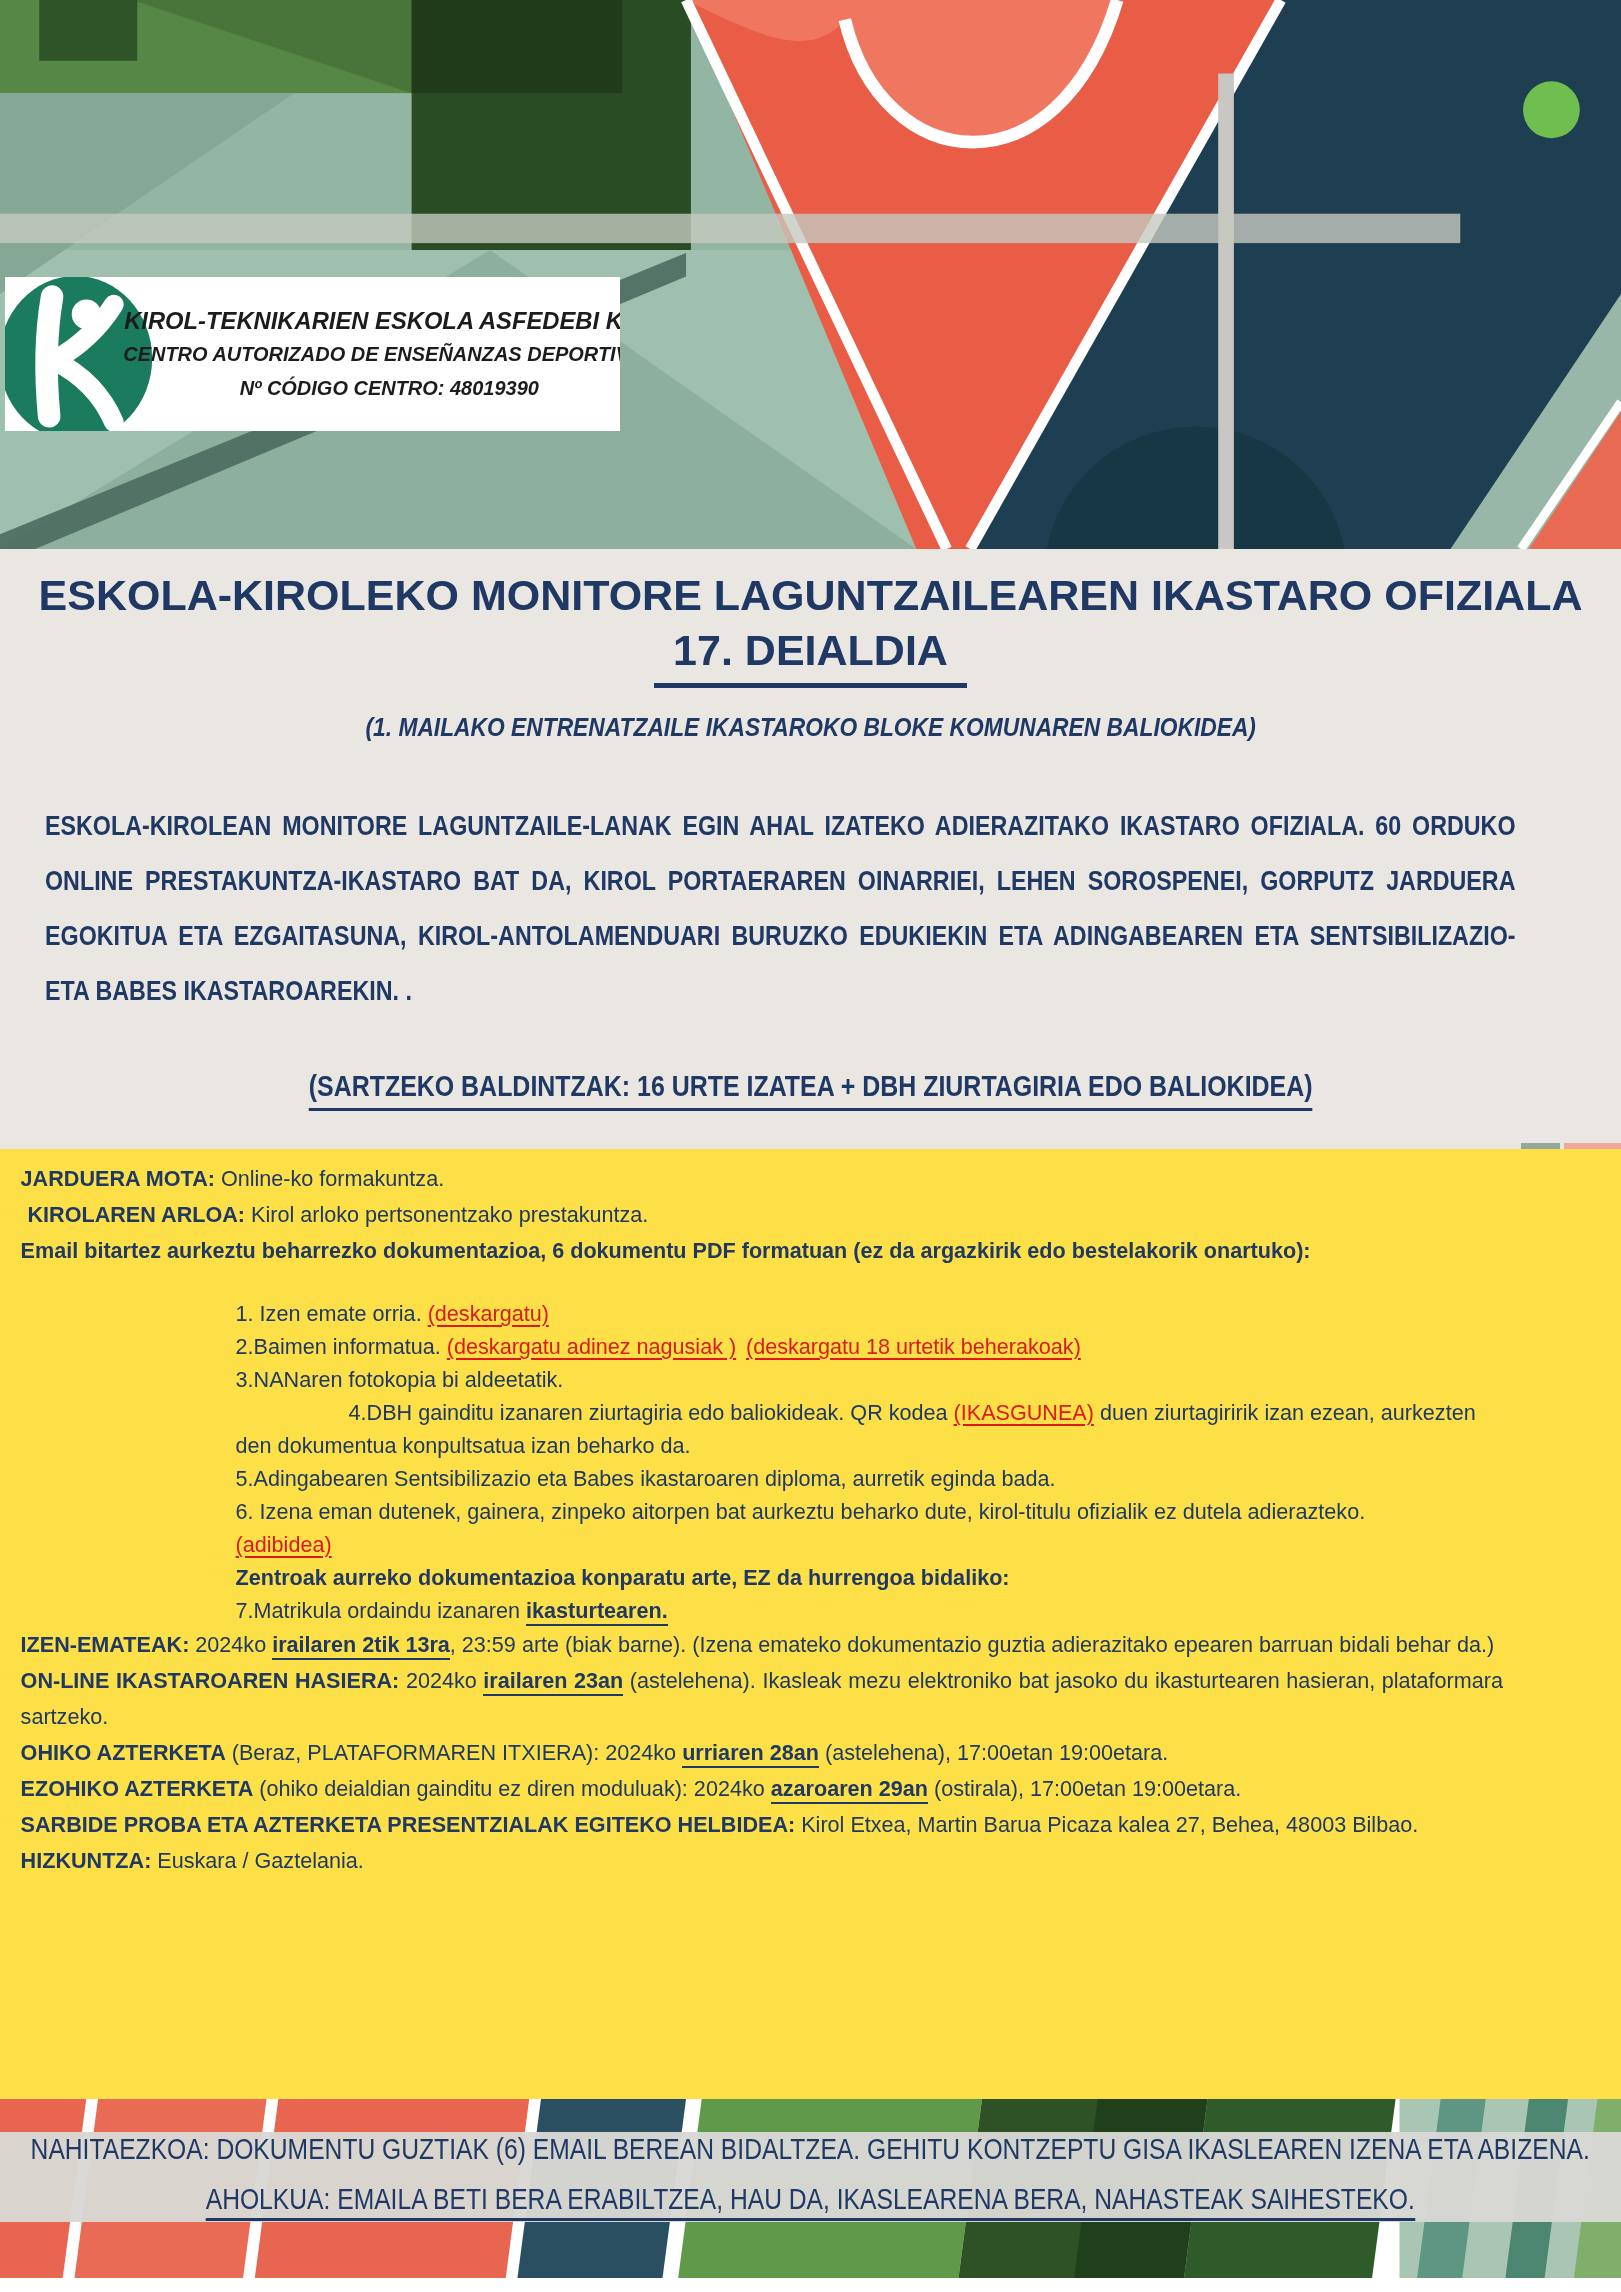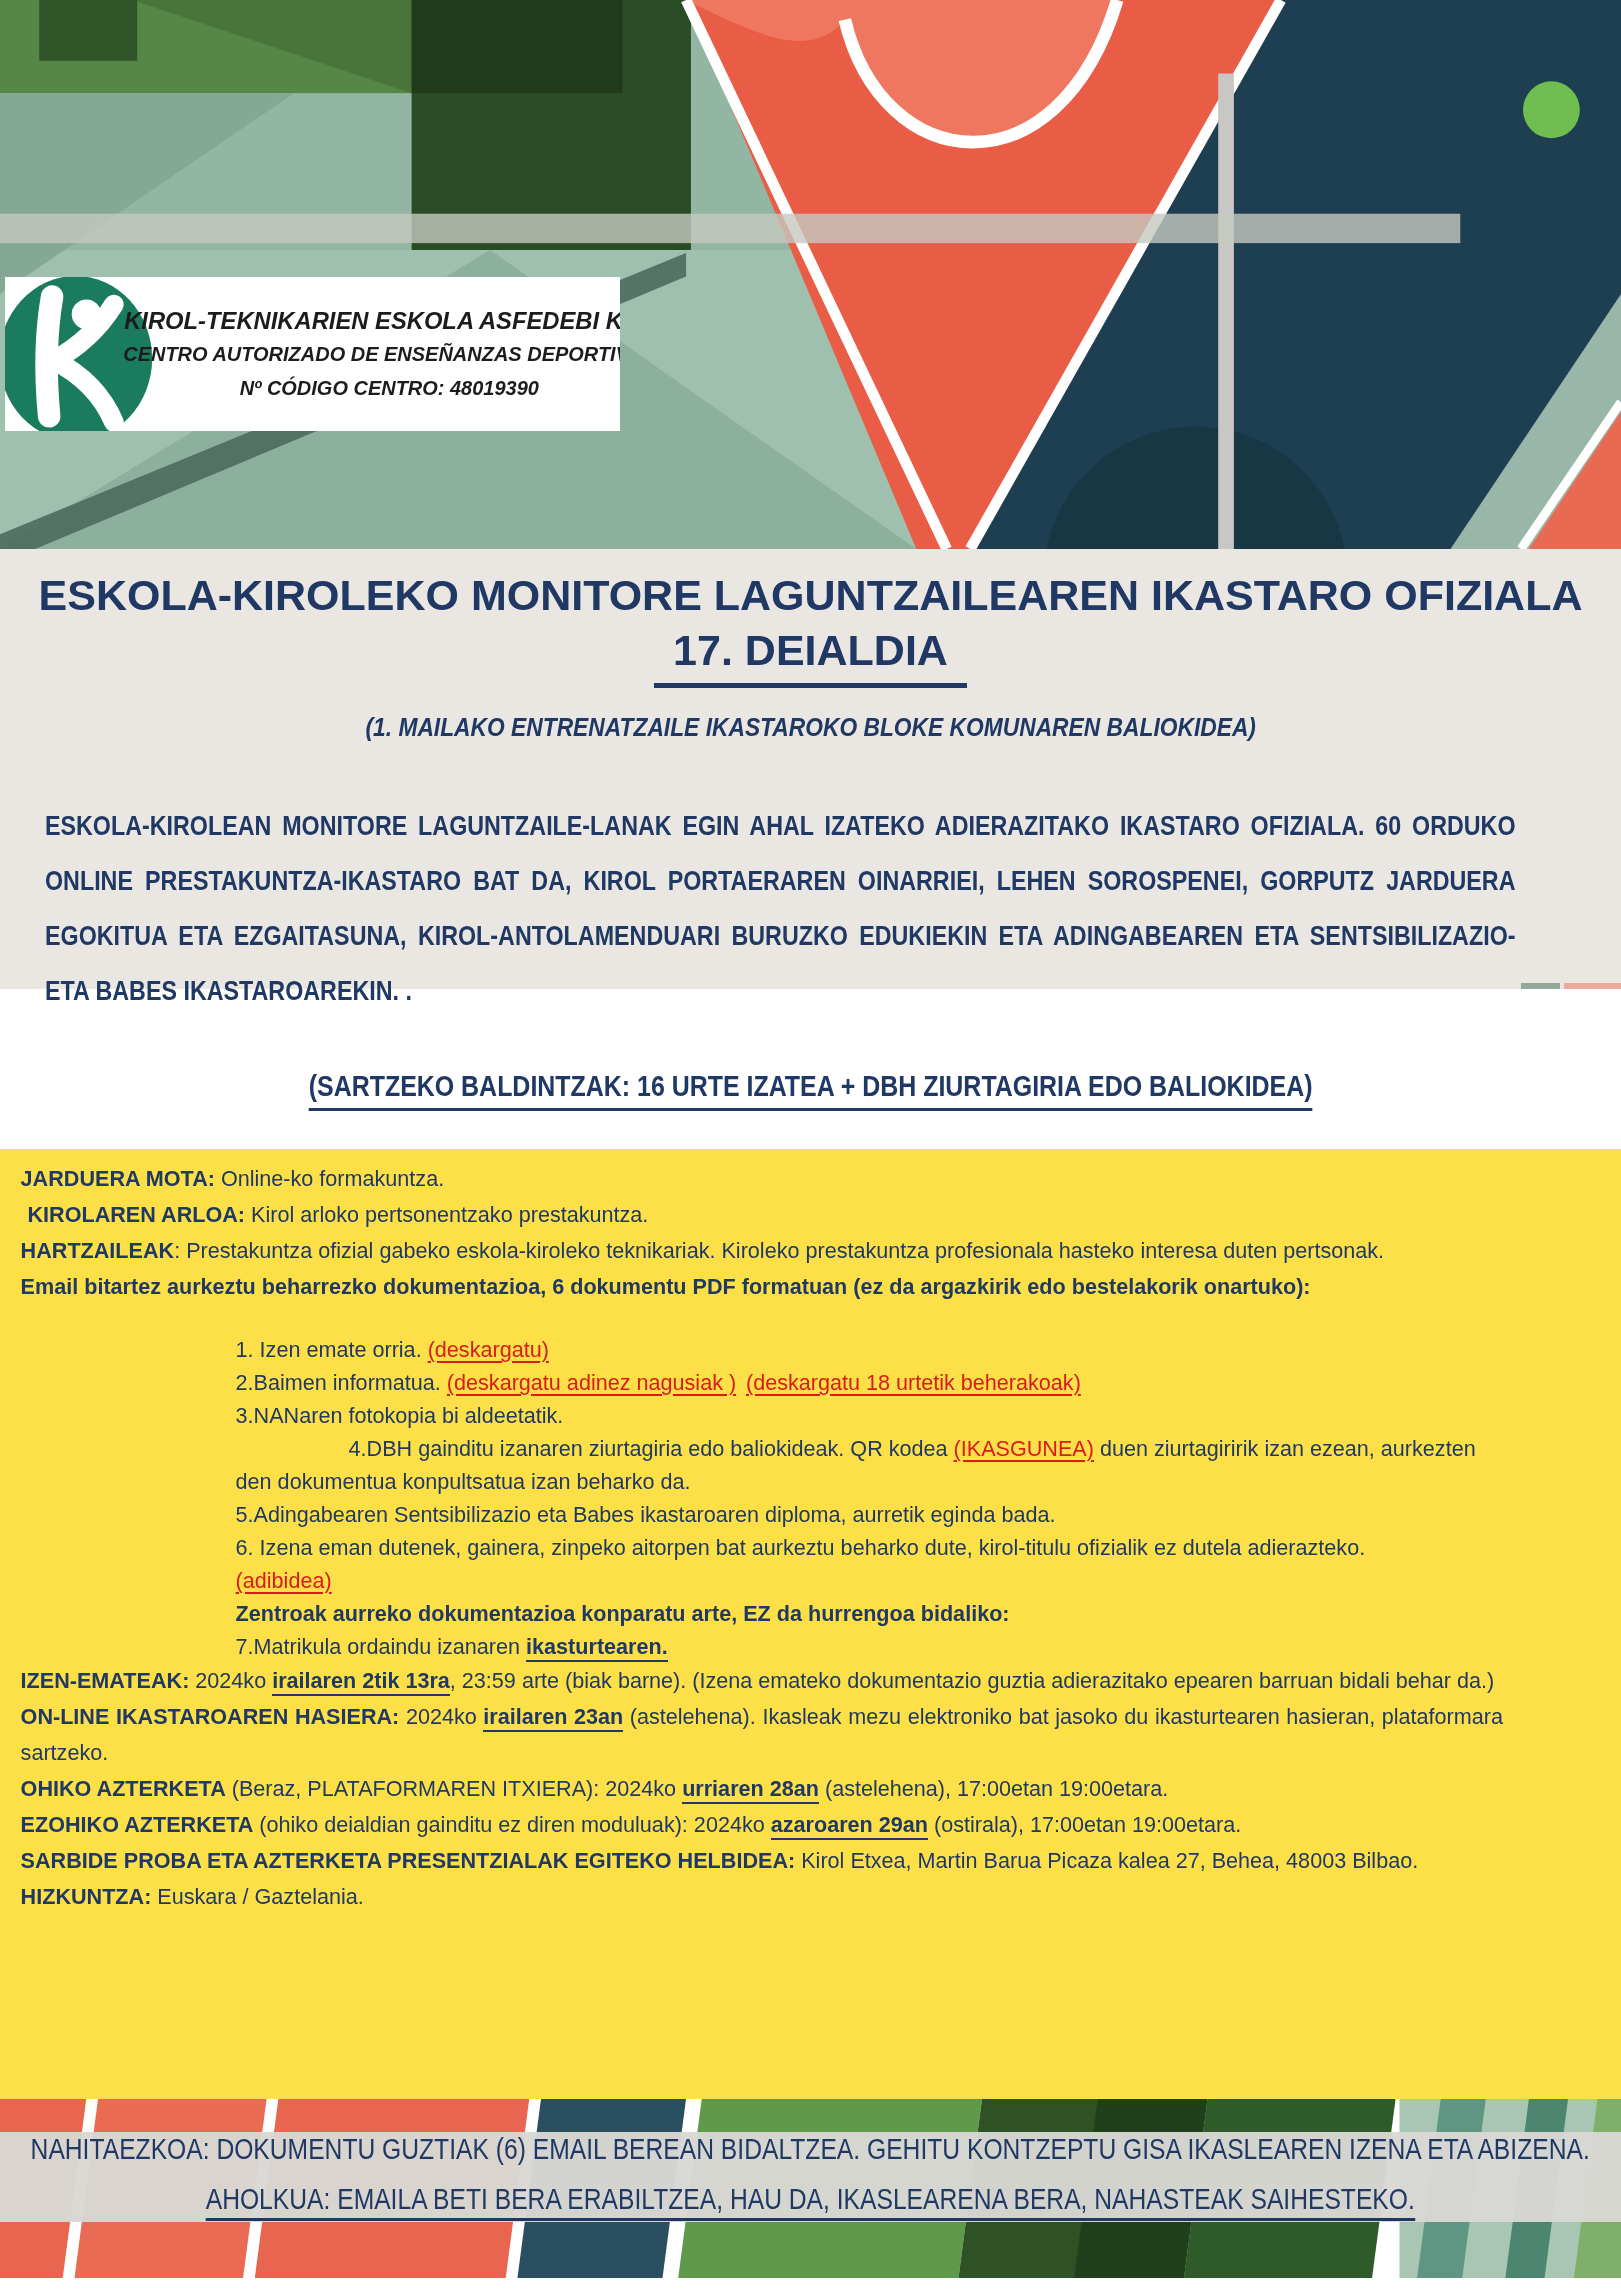--- a/index.html
+++ b/index.html
@@ -18,21 +18,21 @@
   .logo-text{
     position:absolute;left:157px;top:0;right:3.9px;height:100%;
     display:flex;flex-direction:column;justify-content:center;align-items:center;
     color:#1c1c1c;font-style:italic;font-weight:bold;text-align:center;
   }
   .logo-l1{font-size:24.5px;line-height:29px;white-space:nowrap;transform:scaleX(0.97);}
   .logo-l2{font-size:20.6px;line-height:29px;margin-top:3.9px;white-space:nowrap;transform:scaleX(0.97);}
   .logo-l3{font-size:20.6px;line-height:29px;margin-top:4.9px;white-space:nowrap;transform:scaleX(0.97);}
   
   .gray-sec{
-    position:absolute;left:0;top:549px;width:1621px;height:440px;
+    position:absolute;left:0;top:549px;width:1621px;height:600px;
     background:#EAE7E3;
   }
   .centerrow{display:flex;justify-content:center;}
   .title1{margin-top:21.6px;font-size:43px;font-weight:bold;line-height:49px;text-align:center;}
   .title2wrap{margin-top:7.8px;}
   .title2{
     font-size:43px;font-weight:bold;line-height:47px;
     border-bottom:5.9px solid #1F3864;padding:0 19.6px 8.8px 19.6px;
   }
   .subtitle{margin-top:23.5px;}
@@ -163,21 +163,20 @@
     <div class="sliv sliv1"></div>
     <div class="sliv sliv2"></div>
   </div>
 
   <div class="body-sec">
 
     <p><b>JARDUERA MOTA:</b><span> Online-ko formakuntza.</span></p>
 
     <p class="indent6"><b>KIROLAREN ARLOA:</b><span> Kirol arloko pertsonentzako prestakuntza.</span></p>
 
-    <p class="mt38 just"><b>HARTZAILEAK</b><span>: Prestakuntza ofizial gabeko eskola-kiroleko teknikariak. Kiroleko prestakuntza profesionala hasteko interesa duten pertsonak.</span></p>
 
     <p><b>Email bitartez aurkeztu beharrezko dokumentazioa, 6 dokumentu PDF formatuan (ez da argazkirik edo bestelakorik onartuko):</b></p>
 
     <div class="doclist">
       <p><span>1. Izen emate orria. </span><span class="lnk">(deskargatu)</span></p>
       <p><span>2.Baimen informatua. </span><span class="lnk">(deskargatu adinez nagusiak )</span><span class="lnk lnk2">(deskargatu 18 urtetik beherakoak)</span></p>
       <p>3.NANaren fotokopia bi aldeetatik.</p>
       <p class="doc4"><span>4.DBH gainditu izanaren ziurtagiria edo baliokideak. QR kodea </span><span class="lnk">(IKASGUNEA)</span><span> duen ziurtagiririk izan ezean, aurkezten den dokumentua konpultsatua izan beharko da.</span></p>
       <p>5.Adingabearen Sentsibilizazio eta Babes ikastaroaren diploma, aurretik eginda bada.</p>
       <p>6. Izena eman dutenek, gainera, zinpeko aitorpen bat aurkeztu beharko dute, kirol-titulu ofizialik ez dutela adierazteko.</p>

